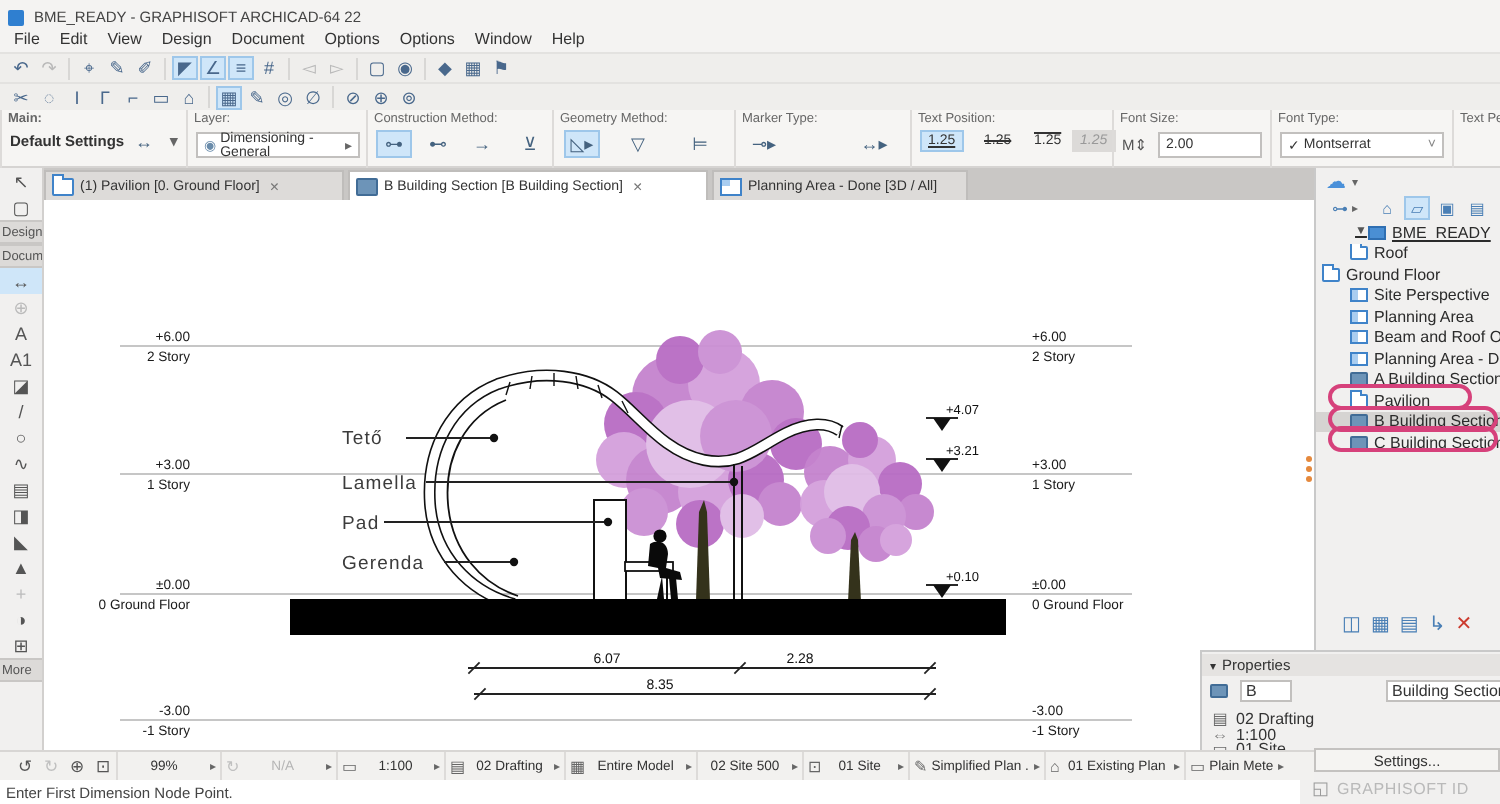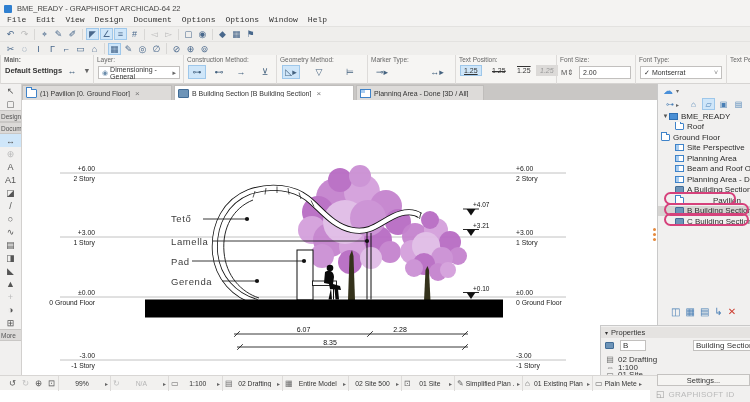--- a/index.html
+++ b/index.html
@@ -3,21 +3,21 @@
 <meta charset="utf-8">
 <style>
   html,body{margin:0;padding:0;background:#888;}
   .app{position:relative;width:750px;height:402px;background:#fff;font-family:"Liberation Sans",sans-serif;overflow:hidden;font-size:8px;color:#333;}
   .abs{position:absolute;}
   
   .titlebar{left:0;top:0;width:750px;height:13px;background:#f4f3f2;display:flex;align-items:flex-end;}
   .appicon{width:8px;height:8px;background:#2f7fd0;margin:0 5px 0 4px;border-radius:1px;}
   .title{font-size:7.5px;color:#444;}
   .menubar{left:0;top:13px;width:750px;height:13px;background:#f4f3f2;display:flex;align-items:center;padding-left:2px;box-sizing:border-box;}
-  .menu-item{padding:0 5px;font-size:8px;color:#333;font-family:Liberation Mono, monospace;}
+  .menu-item{padding:0 5px;font-size:8px;color:#333;}
   .tbar{left:0;width:750px;background:#efeeec;display:flex;align-items:center;gap:1px;padding-left:4px;box-sizing:border-box;border-top:1px solid #e3e2e0;}
   .tb1{top:26px;height:15px;}
   .tb2{top:41px;height:14px;}
   .tbtn{min-width:13px;height:12px;display:flex;align-items:center;justify-content:center;font-size:9px;color:#49688c;}
   .tbtn.hl{background:#cfe6f9;border:1px solid #9ec7ea;box-sizing:border-box;}
   .tbtn.dis{color:#b9b9b9;}
   .tsep{width:1px;height:11px;background:#d8d7d5;margin:0 2px;}
   
   .infobox{left:0;top:55px;width:750px;height:29px;background:#f6f5f3;border-bottom:1px solid #d6d4d2;box-sizing:border-box;}
   .ib-sec{position:absolute;top:0;height:29px;border-left:1px solid #dddbd9;}
@@ -422,21 +422,21 @@
     <div class="navhdr">
       <span style="color:#4a7fb5;font-size:8px;">⊶</span>
       <span style="color:#666;font-size:6px;">▸</span>
       <span style="width:4px;"></span>
       <span class="nbtn">⌂</span>
       <span class="nbtn on">▱</span>
       <span class="nbtn">▣</span>
       <span class="nbtn">▤</span>
     </div>
     <div class="tree">
-      <div class="trow" style="padding-left:4px;">
+      <div class="trow" style="padding-left:19px;text-decoration:underline;">
         <span class="caret">▼</span>
         <span class="ti root"></span>
         <span>BME_READY</span>
       </div>
       <div class="trow" style="padding-left:17px;">
           <span class="ti folder"></span>
           <span>Roof</span>
         </div>
       <div class="trow" style="padding-left:3px;">
           <span class="ti folder"></span>
@@ -455,21 +455,21 @@
           <span>Beam and Roof Objects</span>
         </div>
       <div class="trow" style="padding-left:17px;">
           <span class="ti view"></span>
           <span>Planning Area - Done</span>
         </div>
       <div class="trow" style="padding-left:17px;">
           <span class="ti section"></span>
           <span>A Building Section</span>
         </div>
-      <div class="trow" style="padding-left:17px;gap:26px;">
+      <div class="trow" style="padding-left:17px;">
           <span class="ti folder"></span>
           <span>Pavilion</span>
         </div>
       <div class="trow sel" style="padding-left:17px;">
           <span class="ti section"></span>
           <span>B Building Section</span>
         </div>
       <div class="trow" style="padding-left:17px;">
           <span class="ti section"></span>
           <span>C Building Section</span>
@@ -571,14 +571,17 @@
         <span class="lab">01 Existing Plan</span>
         <span class="cr">▸</span>
       </span>
     <span class="sseg" style="width:52px;">
         <span class="ic">▭</span>
         <span class="lab">Plain Meter</span>
         <span class="cr">▸</span>
       </span>
   </div>
 
+  <div class="abs statusline">
+    <span>Enter First Dimension Node Point.</span>
+  </div>
 
 </div>
 
 </body></html>

